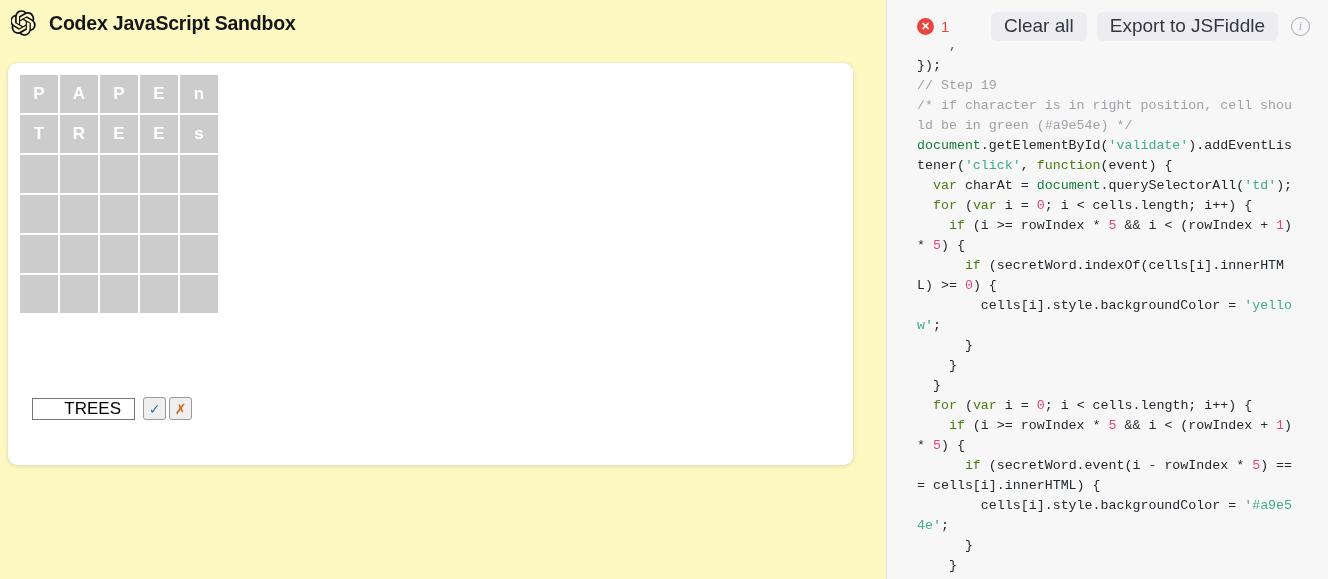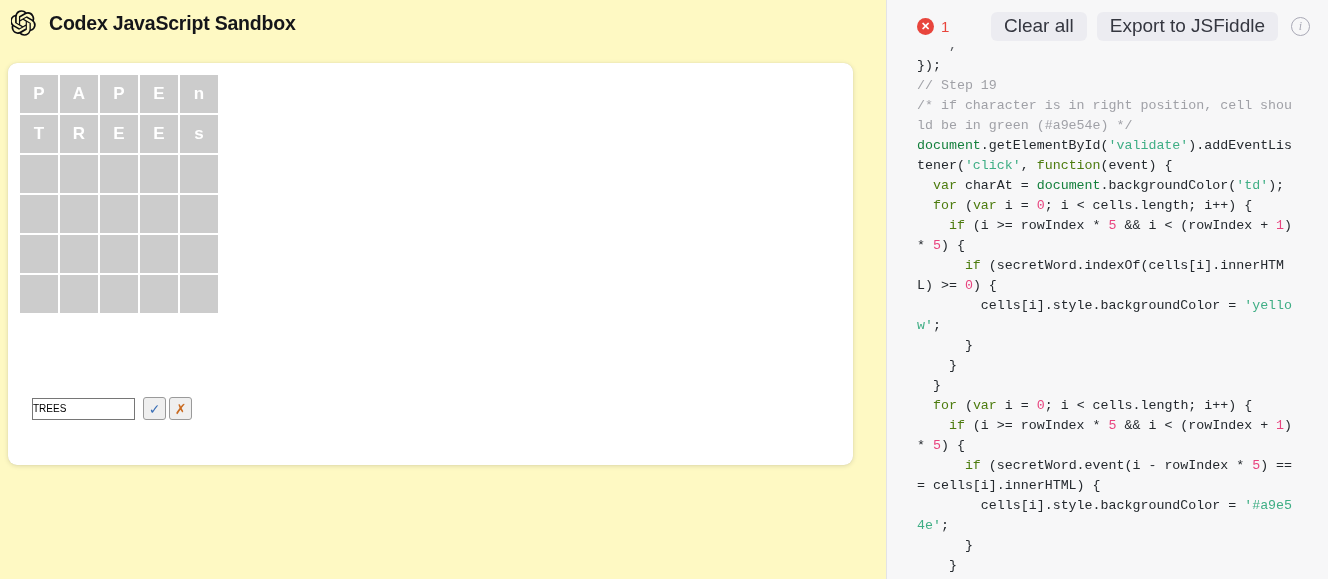--- a/index.html
+++ b/index.html
@@ -94,24 +94,24 @@
     top: 334px;
     display: flex;
     align-items: center;
   }
   .guess-input {
     width: 103px;
     height: 22px;
     border: 1px solid #767676;
     background: #ffffff;
     font-family: "Liberation Sans", sans-serif;
-    font-size: 10px;
+    font-size: 17px;
     color: #000000;
-    text-align: left;
-    padding: 0 0;
+    text-align: right;
+    padding: 0 13px;
     border-radius: 0;
     outline: none;
   }
   .mini-btn {
     width: 23px;
     height: 23px;
     margin-left: 8px;
     border: 1px solid #9a9a9a;
     background: #efefef;
     border-radius: 3px;
@@ -334,21 +334,21 @@
 
   </div>
 
   <div class="right-pane">
 
     <div class="code-view" id="code-view"><span class="tok-plain">    ,
 </span><span class="tok-plain">});
 </span><span class="tok-comment">// Step 19
 </span><span class="tok-comment">/* if character is in right position, cell should be in green (#a9e54e) */
 </span><span class="tok-object">document</span><span class="tok-plain">.getElementById(</span><span class="tok-string">'validate'</span><span class="tok-plain">).addEventListener(</span><span class="tok-string">'click'</span><span class="tok-plain">, </span><span class="tok-keyword">function</span><span class="tok-plain">(event) {
-  </span><span class="tok-keyword">var</span><span class="tok-plain"> charAt = </span><span class="tok-object">document</span><span class="tok-plain">.backgroundColor(</span><span class="tok-string">'td'</span><span class="tok-plain">);
+  </span><span class="tok-keyword">var</span><span class="tok-plain"> charAt = </span><span class="tok-object">document</span><span class="tok-plain">.querySelectorAll(</span><span class="tok-string">'td'</span><span class="tok-plain">);
   </span><span class="tok-keyword">for</span><span class="tok-plain"> (</span><span class="tok-keyword">var</span><span class="tok-plain"> i = </span><span class="tok-number">0</span><span class="tok-plain">; i &lt; cells.length; i++) {
     </span><span class="tok-keyword">if</span><span class="tok-plain"> (i &gt;= rowIndex * </span><span class="tok-number">5</span><span class="tok-plain"> &amp;&amp; i &lt; (rowIndex + </span><span class="tok-number">1</span><span class="tok-plain">) * </span><span class="tok-number">5</span><span class="tok-plain">) {
       </span><span class="tok-keyword">if</span><span class="tok-plain"> (secretWord.indexOf(cells[i].innerHTML) &gt;= </span><span class="tok-number">0</span><span class="tok-plain">) {
         cells[i].style.backgroundColor = </span><span class="tok-string">'yellow'</span><span class="tok-plain">;
       }
     }
   }
   </span><span class="tok-keyword">for</span><span class="tok-plain"> (</span><span class="tok-keyword">var</span><span class="tok-plain"> i = </span><span class="tok-number">0</span><span class="tok-plain">; i &lt; cells.length; i++) {
     </span><span class="tok-keyword">if</span><span class="tok-plain"> (i &gt;= rowIndex * </span><span class="tok-number">5</span><span class="tok-plain"> &amp;&amp; i &lt; (rowIndex + </span><span class="tok-number">1</span><span class="tok-plain">) * </span><span class="tok-number">5</span><span class="tok-plain">) {
       </span><span class="tok-keyword">if</span><span class="tok-plain"> (secretWord.event(i - rowIndex * </span><span class="tok-number">5</span><span class="tok-plain">) === cells[i].innerHTML) {

